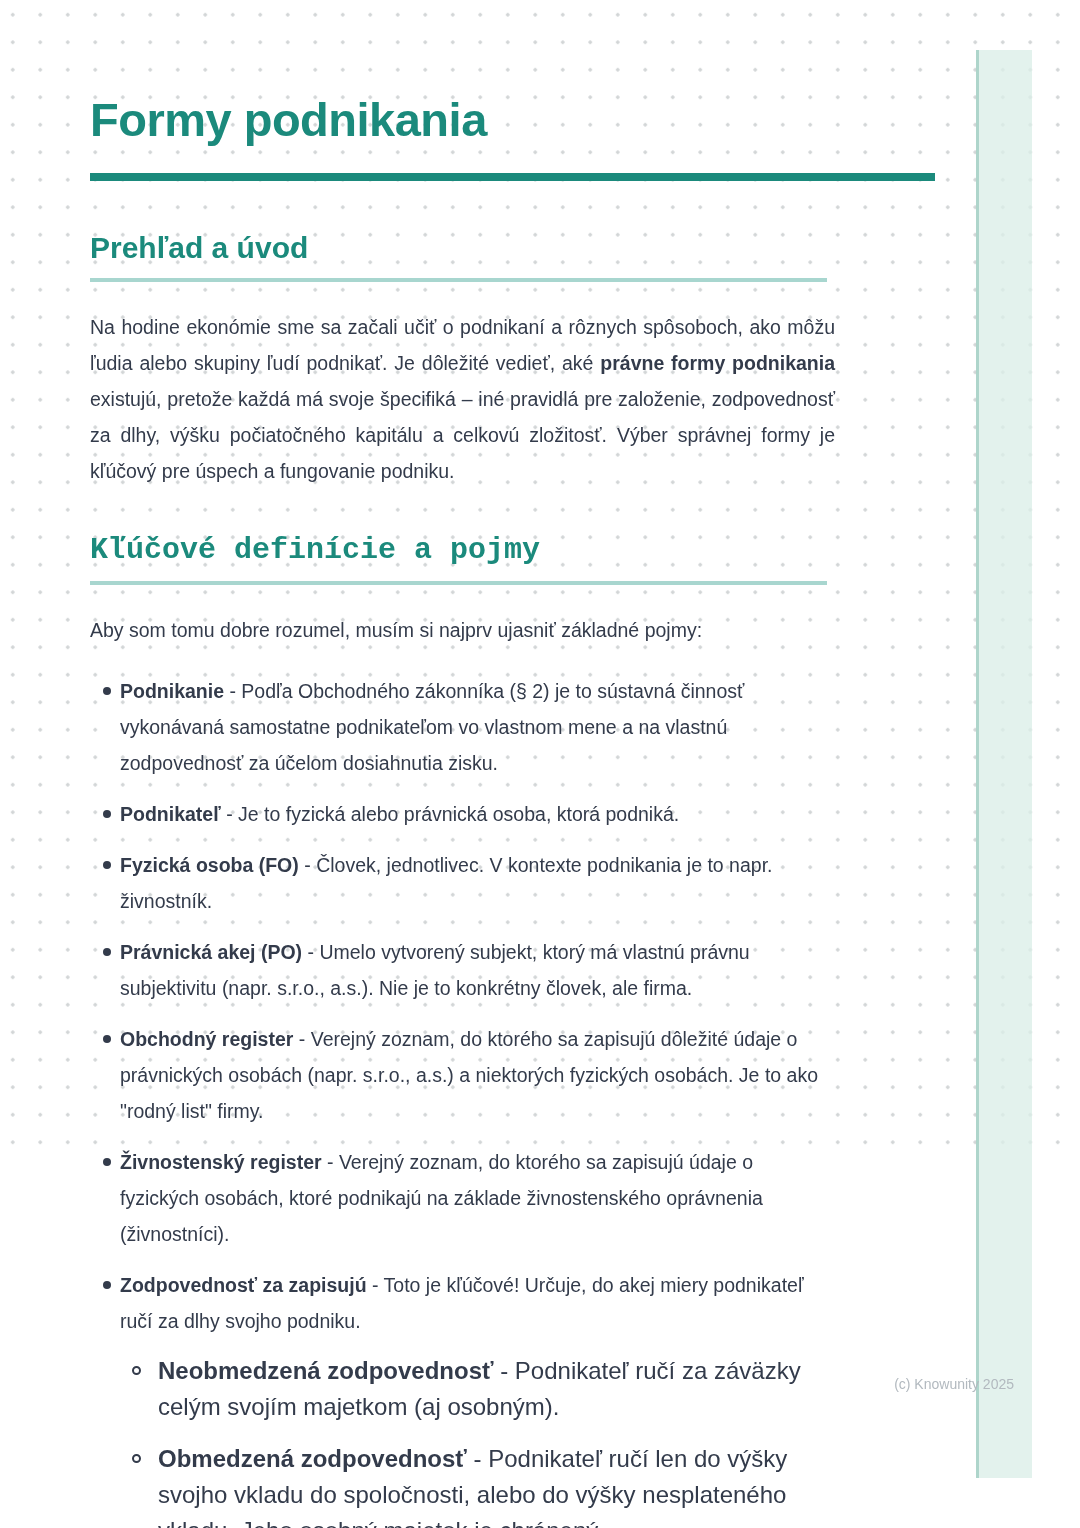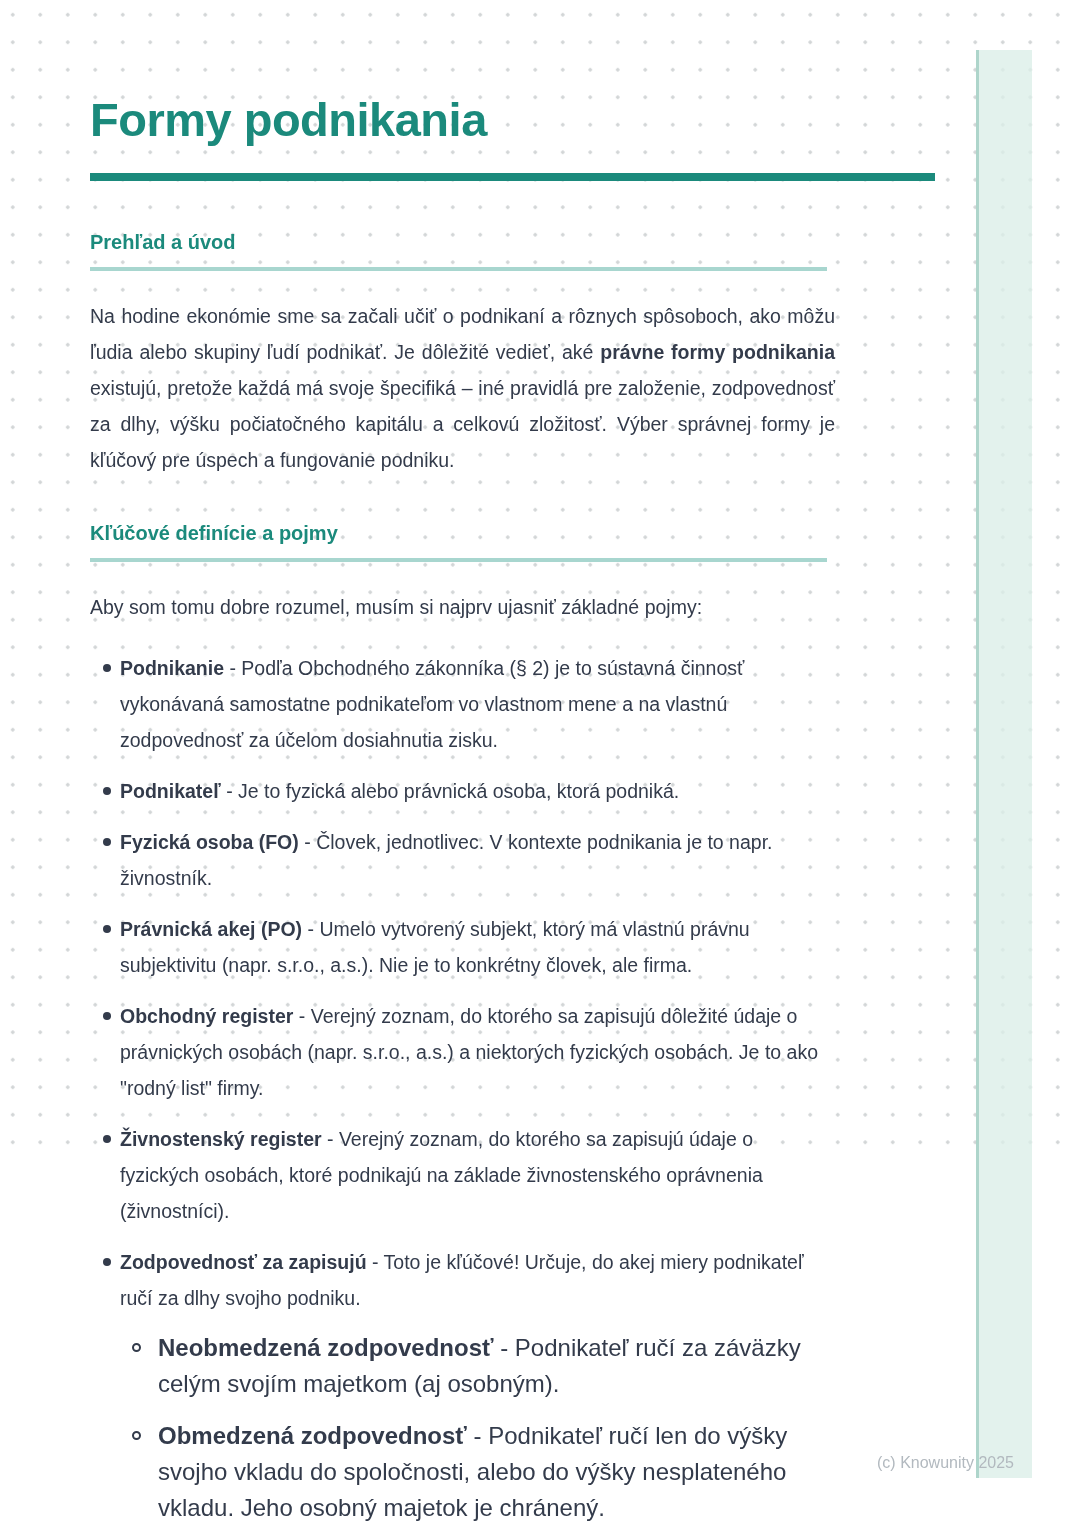--- a/index.html
+++ b/index.html
@@ -42,27 +42,27 @@
     color: #1b8a7c;
     line-height: 1.1;
   }
   .title-rule {
     margin-top: 27px;
     width: 845px;
     height: 8px;
     background: #1b8a7c;
   }
   h2.section-heading {
-    font-size: 20px;
+    font-size: 30px;
     font-weight: 700;
     color: #1b8a7c;
     line-height: 1.15;
   }
   .h2-first { margin-top: 50px; }
-  .h2-second { margin-top: 44px; }
+  .h2-second { margin-top: 44px; font-family: Liberation Mono, monospace; }
   .h2-rule {
     margin-top: 13px;
     width: 737px;
     height: 4px;
     background: #a8d6cf;
   }
   p.para {
     margin-top: 27px;
     font-size: 19.5px;
     line-height: 36px;
@@ -111,23 +111,23 @@
   ul.sublist > li {
     display: flex;
     align-items: flex-start;
     margin-bottom: 16px;
     font-size: 24px;
     line-height: 36px;
   }
   ul.sublist .marker-cell { flex: 0 0 34px; padding-left: 8px; padding-top: 13px; }
   .footer {
     position: absolute;
-    top: 1454px;
+    top: 1376px;
     right: 66px;
-    font-size: 16px;
+    font-size: 14px;
     color: #b2b9bf;
     z-index: 3;
   }
 </style>
 </head>
 <body>
 
 <div class="page">
 
   <div class="stripe"></div>

